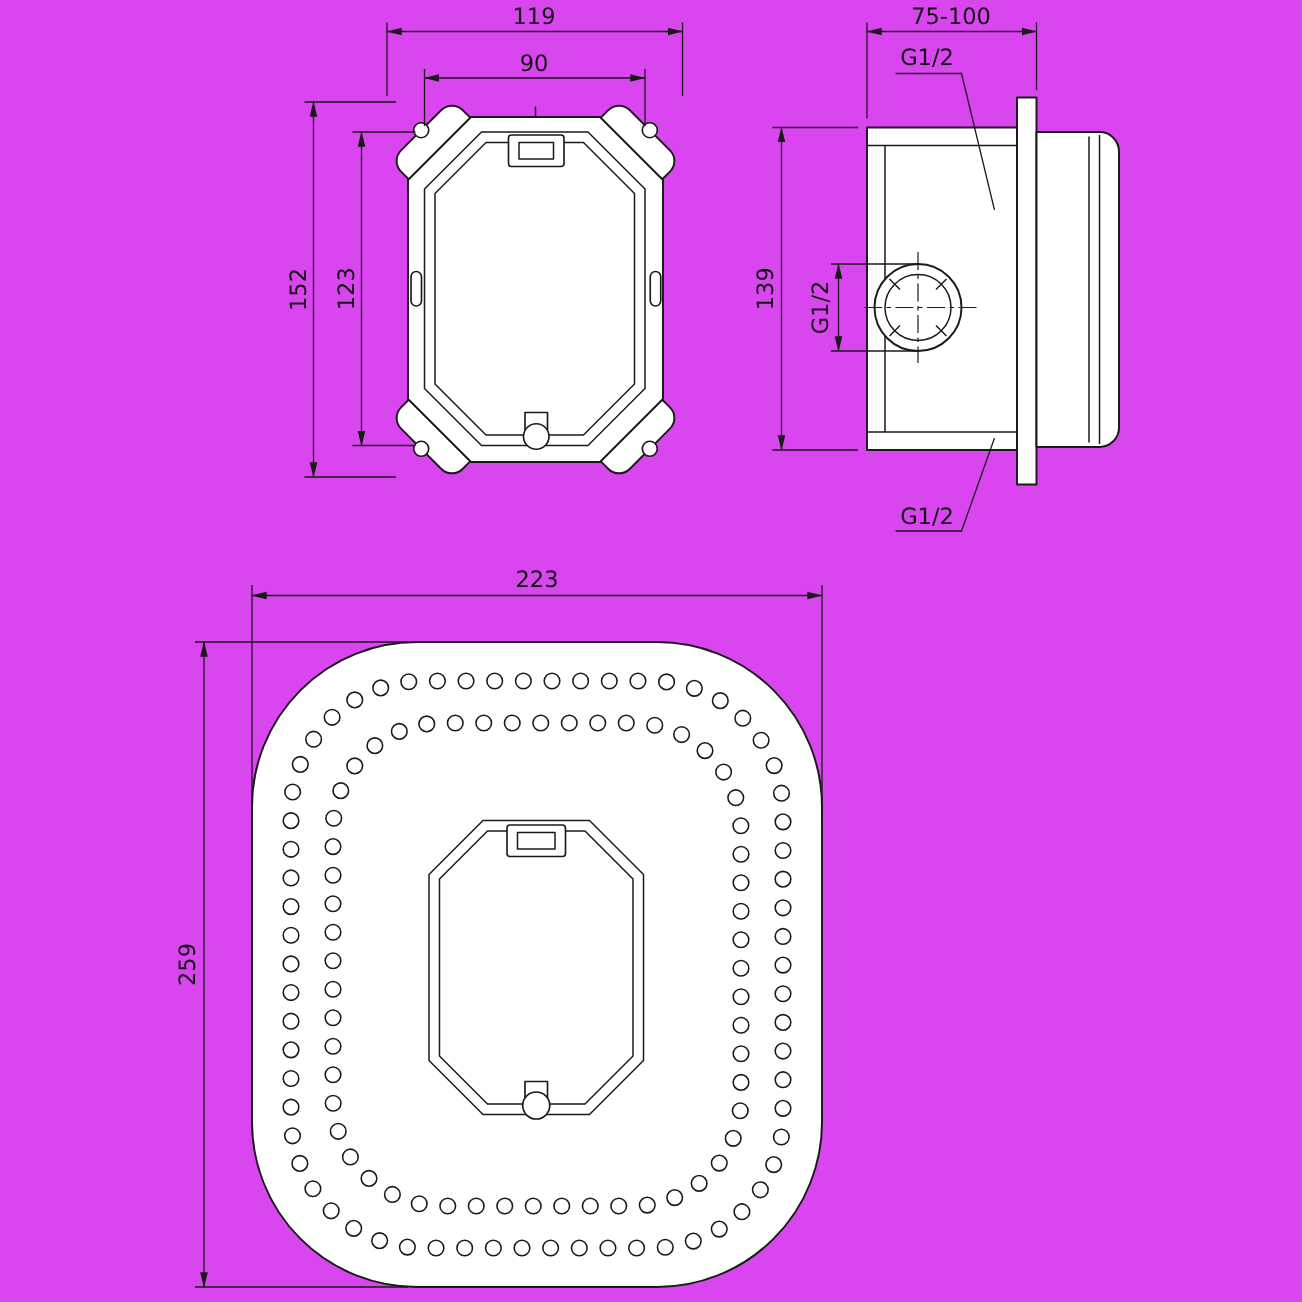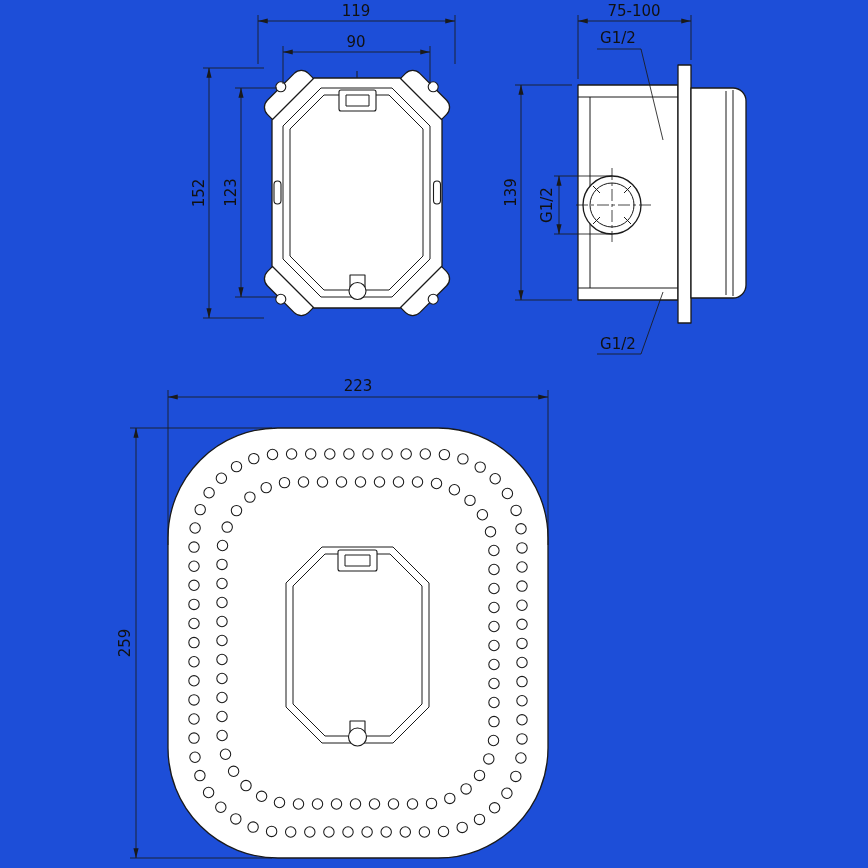--- a/index.html
+++ b/index.html
@@ -1,16 +1,16 @@
 <!DOCTYPE html>
 <html><head>
 <meta charset="utf-8">
 <style>
   html, body { margin: 0; padding: 0; background: #ffffff; }
-  .sheet { position: relative; width: 868px; height: 868px; background: #1d4ed8; overflow: hidden; }
+  .sheet { position: relative; width: 868px; height: 868px; background: #d946ef; overflow: hidden; }
   svg { display: block; }
 
   .outline  { fill: #fff; stroke: #1a1a1a; stroke-width: 1.3; stroke-linejoin: round; }
   .outline2 { fill: #fff; stroke: #1a1a1a; stroke-width: 1.1; stroke-linejoin: round; }
   .thin     { fill: none; stroke: #1a1a1a; stroke-width: 1;   stroke-linejoin: round; }
   .center   { fill: none; stroke: #1a1a1a; stroke-width: 0.8; stroke-dasharray: 12 3 3 3; }
   .ext      { stroke: #1a1a1a; stroke-width: 0.85; }
   .dim      { fill: none; stroke: #1a1a1a; stroke-width: 0.85; }
   .hole circle { fill: #fff; stroke: #1a1a1a; stroke-width: 1.05; }
   .dimtext  { font-family: "DejaVu Sans", "Liberation Sans", sans-serif; font-size: 15px; fill: #111; }

